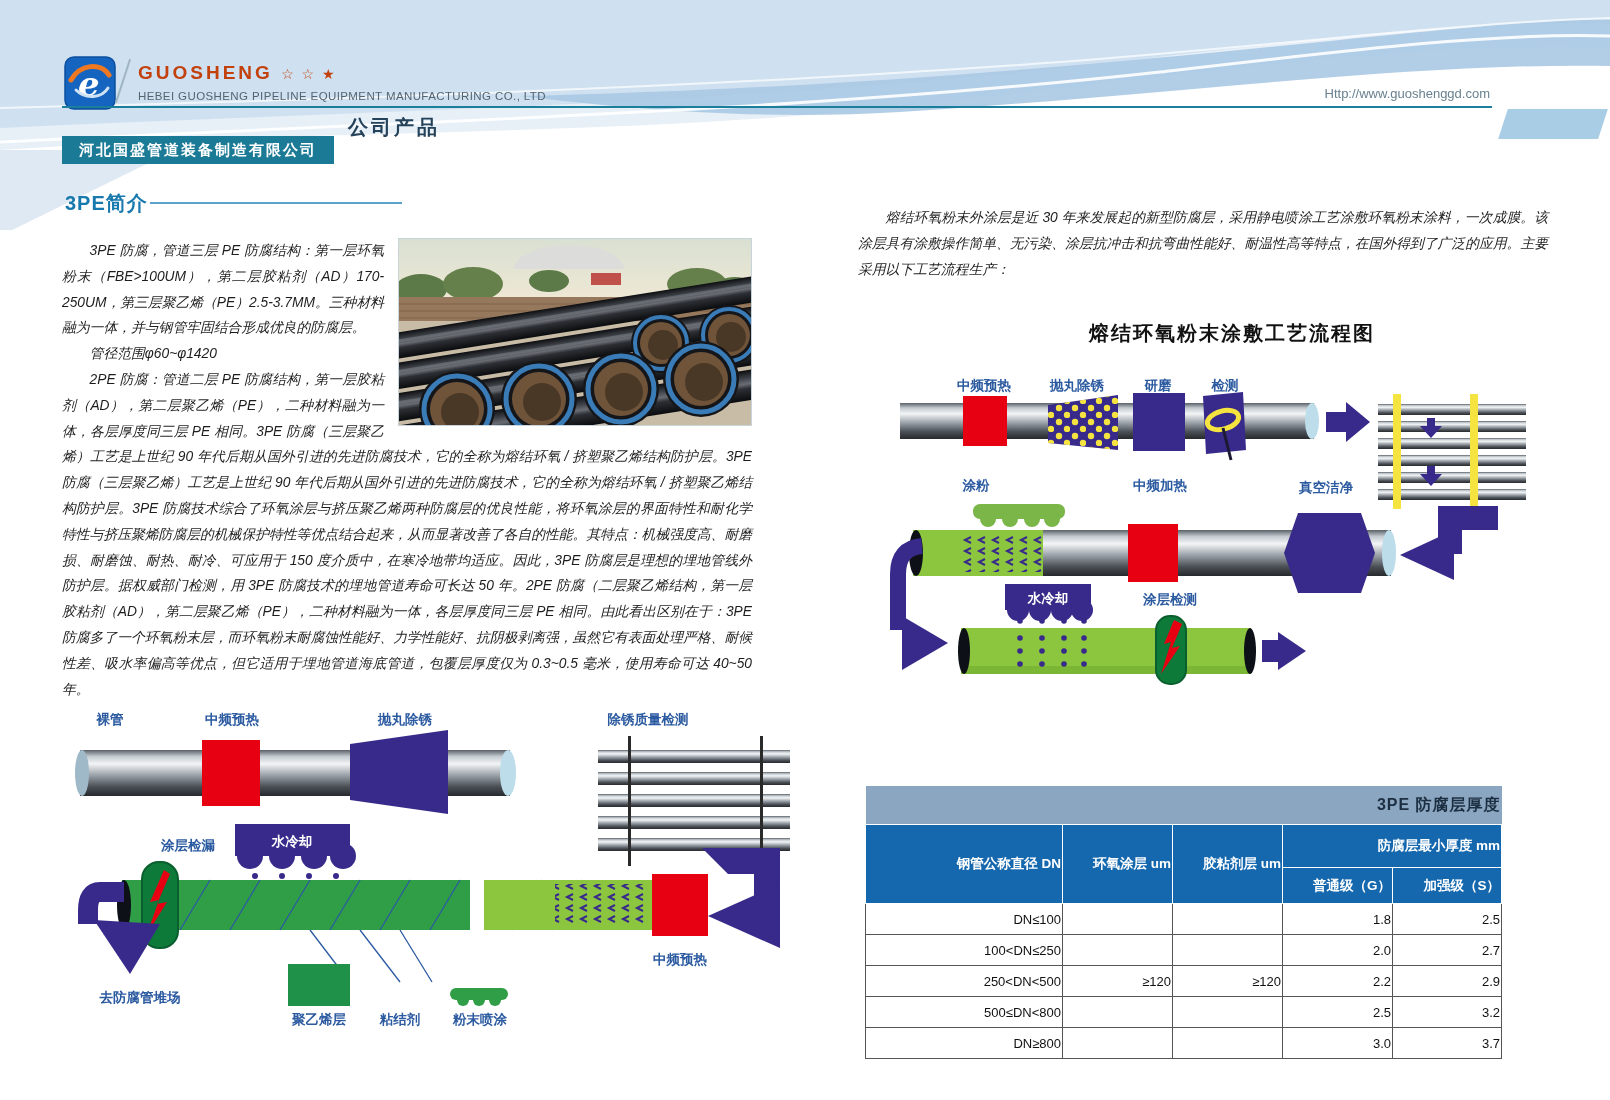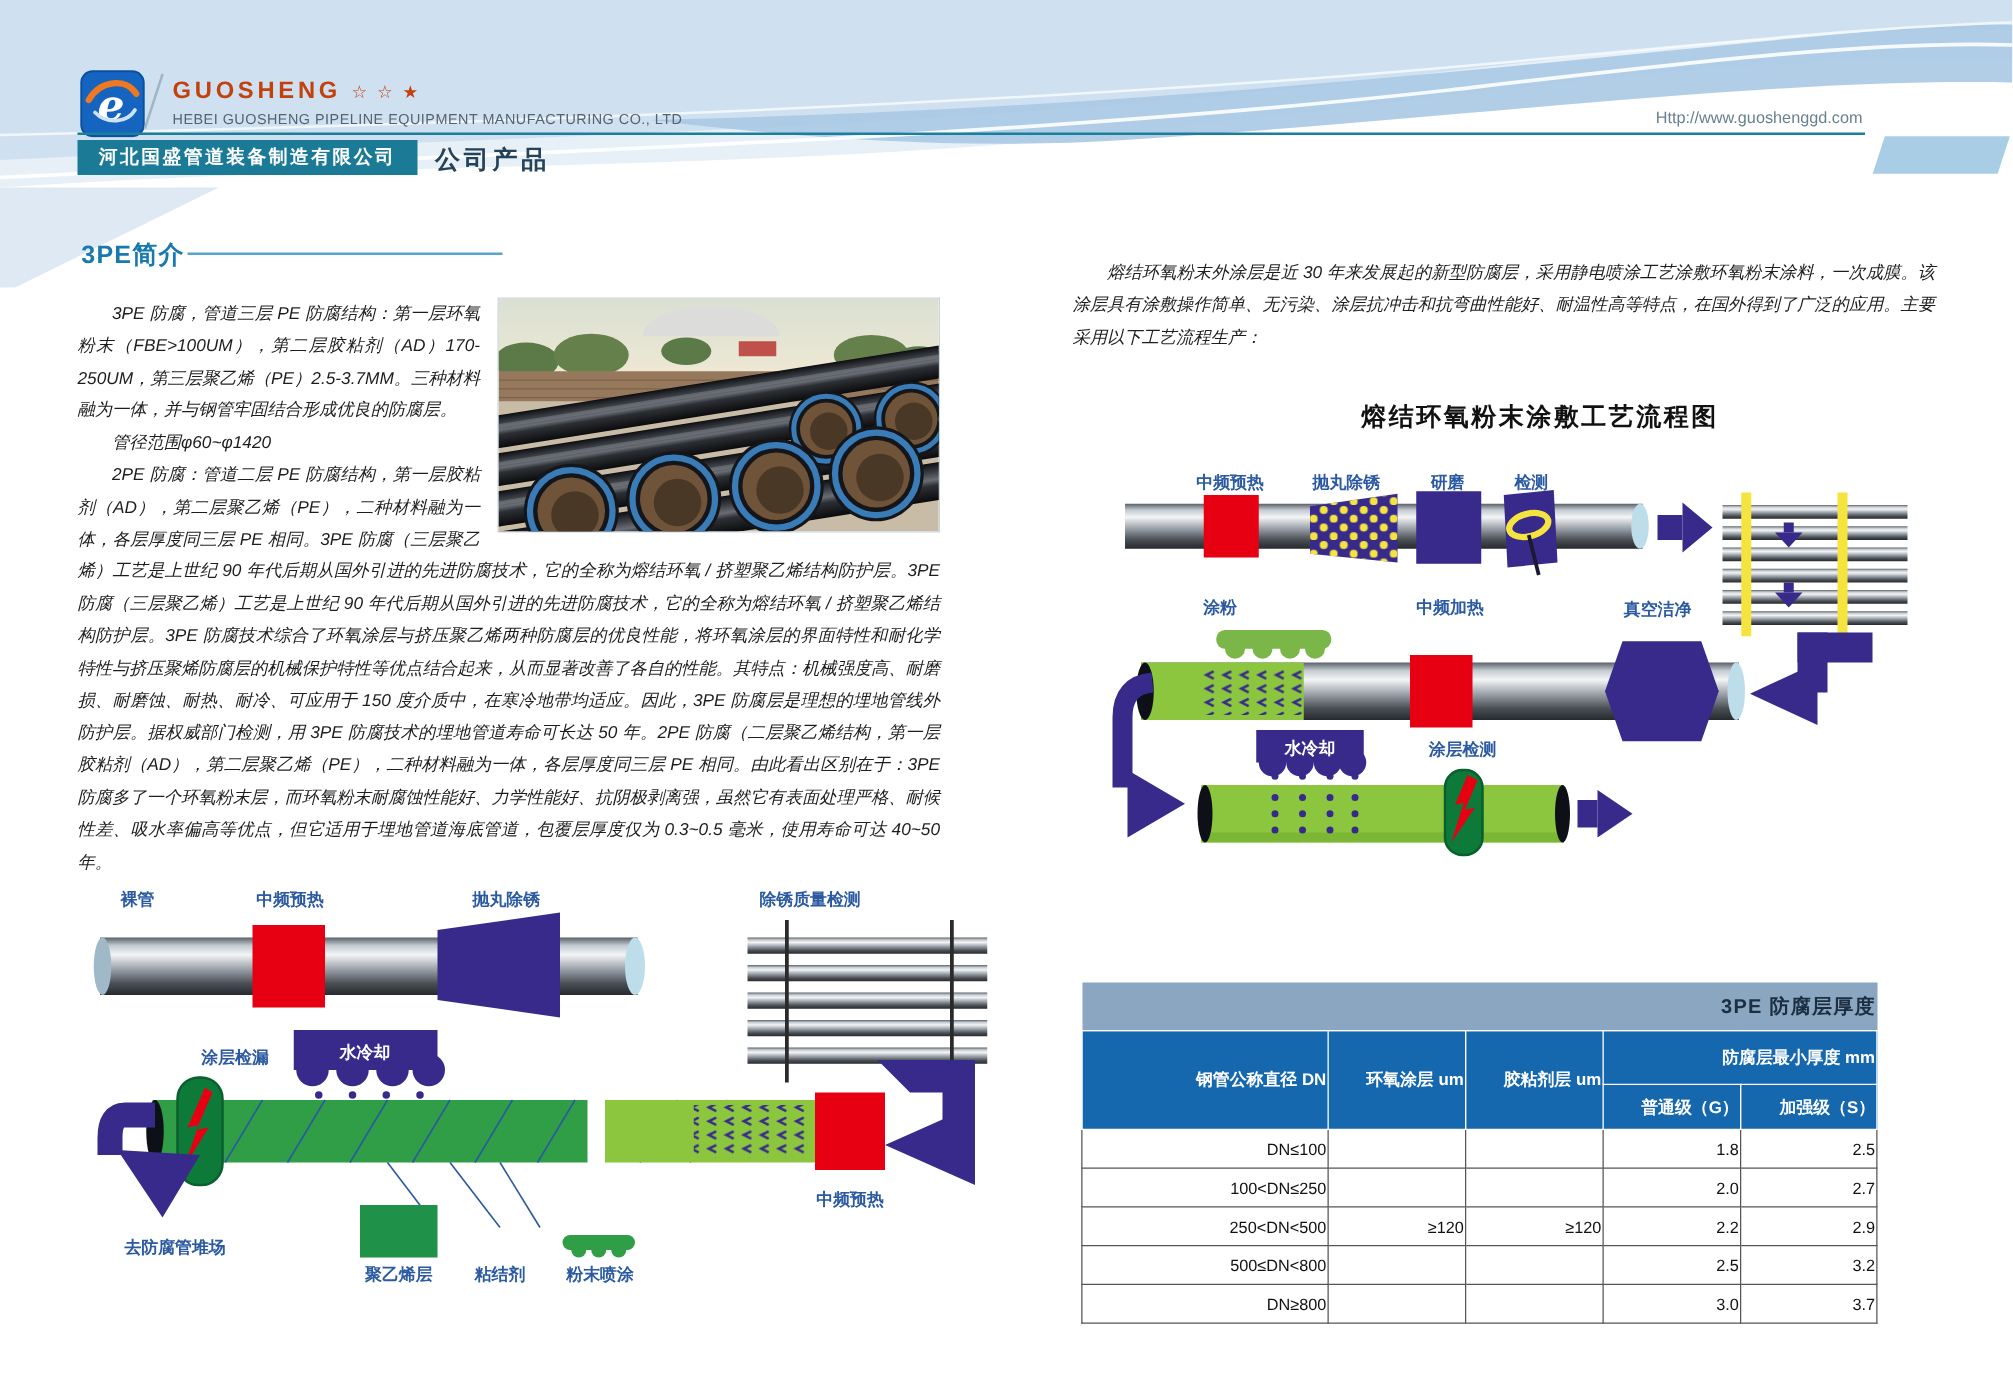--- a/index.html
+++ b/index.html
@@ -6,21 +6,21 @@
   #page{position:relative;width:1610px;height:1100px;background:#ffffff;overflow:hidden;
         font-family:"Liberation Sans","DejaVu Sans",sans-serif;color:#1d1d1f;}
   .abs{position:absolute;}
   
   .brand-line{font-size:19px;font-weight:bold;color:#c2410c;letter-spacing:3px;}
   .brand-stars{font-size:14px;letter-spacing:2px;}
   .company-en{font-size:11.5px;color:#54646f;letter-spacing:.4px;}
   .url{font-size:13px;color:#68808f;text-align:right;width:290px;}
   .teal-rule{height:2px;background:#1b7e9a;}
   .teal-bar{width:272px;height:28px;background:#1b7a96;color:#ffffff;font-size:15px;font-weight:bold;
-            text-align:center;line-height:28px;letter-spacing:2px;}
+            text-align:center;line-height:28px;letter-spacing:2px;margin-top:24px;}
   .page-label{font-size:20px;font-weight:bold;color:#24425a;letter-spacing:3px;}
   .slogan-wrap{width:244px;height:30px;}
   .slogan-seg{position:absolute;top:0;height:30px;transform:skewX(-18deg);}
   .slogan-text{position:absolute;left:0;top:0;width:100%;height:30px;line-height:30px;text-align:center;
     color:#fff;font-weight:bold;font-style:italic;font-size:16.5px;letter-spacing:2px;
     text-shadow:-1px -1px 0 #12355f,1px -1px 0 #12355f,-1px 1px 0 #12355f,1px 1px 0 #12355f;}
   .slogan-tail{width:100px;height:30px;background:#a9cde5;transform:skewX(-18deg);}
   
   .sec-title{font-size:20px;font-weight:bold;color:#1779ad;letter-spacing:1px;}
   .sec-rule{height:2px;background:#5ba3c9;}

